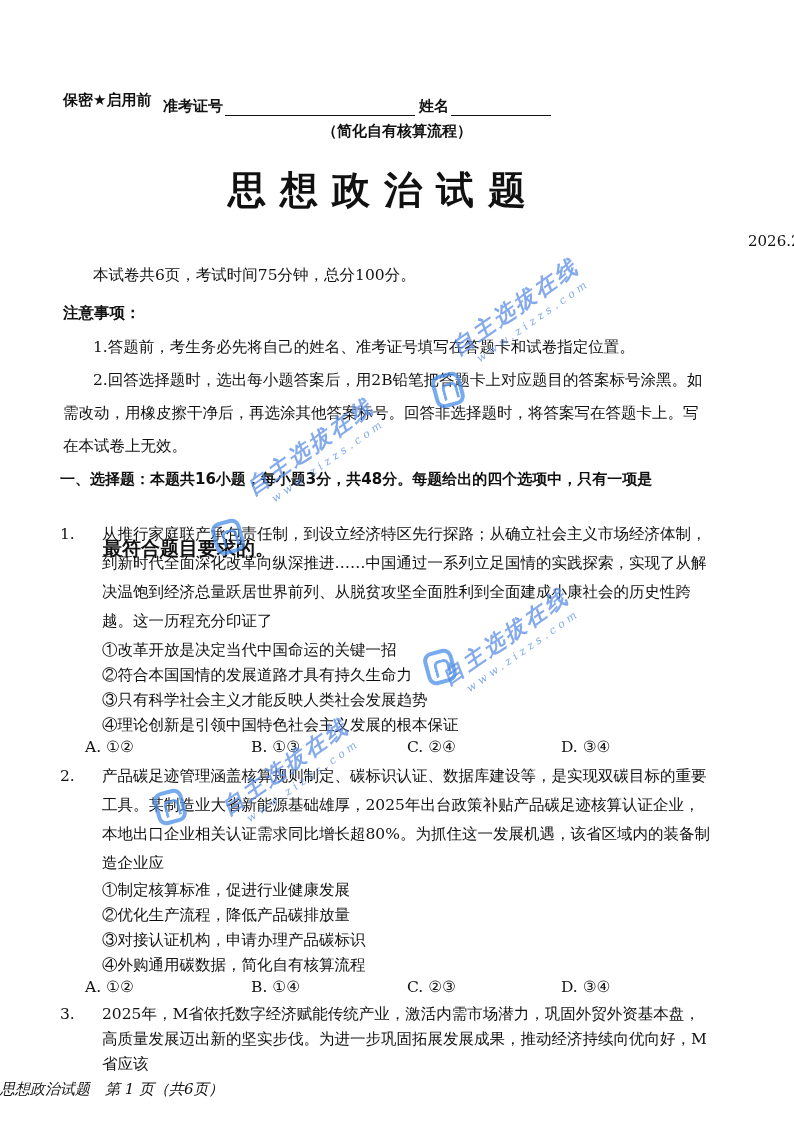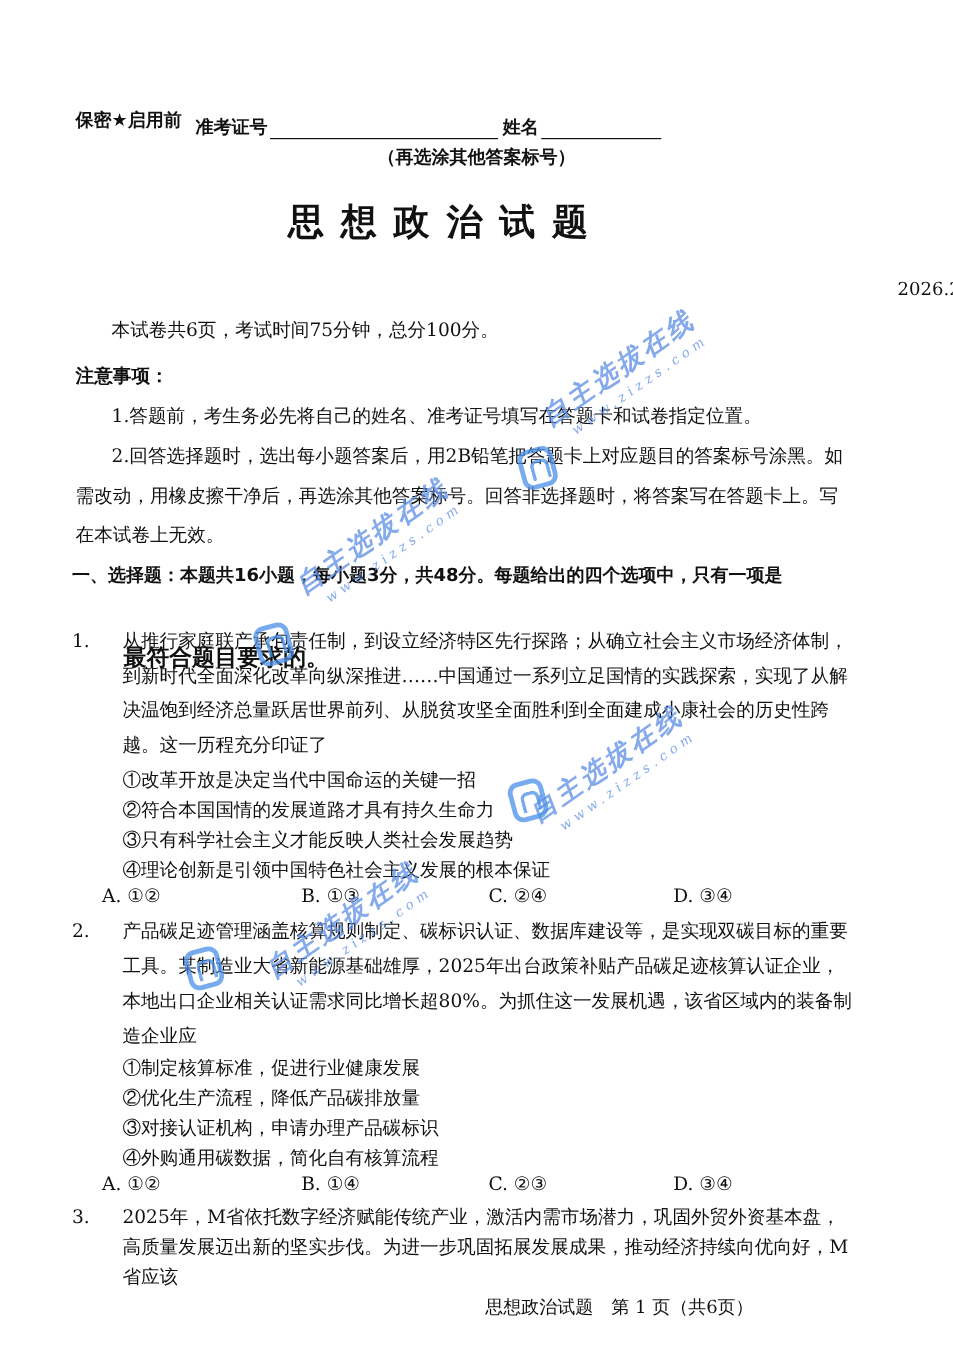--- a/index.html
+++ b/index.html
@@ -5,50 +5,50 @@
   html, body { margin: 0; padding: 0; background: #ffffff; }
   body { width: 794px; height: 1123px; position: relative; overflow: hidden;
          font-family: "DejaVu Serif", "Liberation Serif", serif; color: #111; }
   .abs { position: absolute; white-space: nowrap; }
   .secret { left: 63px; top: 52px; font-size: 15px; font-weight: bold; font-family: "DejaVu Sans", sans-serif; margin-top: 39px; }
   .idline { left: 163px; top: 97px; font-size: 15px; font-weight: bold; font-family: "DejaVu Sans", sans-serif; display: flex; align-items: flex-end; }
   .blank { display: inline-block; border-bottom: 1.5px solid #111; height: 16px; margin: 0 4px 0 2px; }
   .blank.id { width: 190px; }
   .blank.name { width: 100px; }
   .note { left: 0; width: 794px; text-align: center; top: 122px; font-size: 15px; font-weight: bold; font-family: "DejaVu Sans", sans-serif; }
-  .title { left: 0; width: 744px; text-align: center; top: 165px; font-size: 30px; font-weight: bold; letter-spacing: 14px; font-family: "DejaVu Sans", sans-serif; }
+  .title { left: 0; width: 744px; text-align: center; top: 165px; font-size: 38px; font-weight: bold; letter-spacing: 14px; font-family: "DejaVu Sans", sans-serif; padding-left: 12px; }
   .date { left: 700px; top: 232px; font-size: 15px; margin-left: 48px; }
   .p { left: 63px; font-size: 15.5px; line-height: 30px; }
   .indent { left: 93px; }
   .bold { font-weight: bold; font-family: "DejaVu Sans", sans-serif; }
   .q { font-size: 15.5px; line-height: 29.5px; }
   .qnum { left: 60px; }
   .qtxt { left: 102px; }
   .opts { left: 85px; font-size: 15.5px; }
   .opt { position: absolute; white-space: nowrap; }
-  .footer { left: 0; width: 628px; text-align: right; top: 1036px; font-size: 15px; }
+  .footer { left: 0; width: 628px; text-align: left; top: 1036px; font-size: 15px; font-style: italic; }
   .wm { position: absolute; color: #5b8ee6; opacity: 0.75; font-style: italic; font-weight: bold; transform: rotate(-35deg); transform-origin: left bottom; white-space: nowrap; pointer-events: none; }
   .wm .cn { font-size: 22px; letter-spacing: 3px; }
   .wm .url { font-size: 11px; letter-spacing: 4px; display: block; margin-left: 14px; font-weight: normal; }
   .logo { position: absolute; width: 30px; height: 34px; border: 4px solid #4a8fe8; border-radius: 9px; transform: rotate(-15deg); opacity: 0.75; box-sizing: border-box; }
   .logo::after { content: ""; position: absolute; left: 5px; top: 6px; width: 10px; height: 14px; border: 3px solid #4a8fe8; border-bottom: none; border-radius: 6px 6px 0 0; }
 </style>
 </head>
 <body>
 
 <div class="abs secret">保密★启用前</div>
 
 <div class="abs idline">
   <span>准考证号</span>
   <span class="blank id"></span>
   <span>姓名</span>
   <span class="blank name"></span>
 </div>
 
-<div class="abs note">（再选涂其他答案标号）</div>
+<div class="abs note">（简化自有核算流程）</div>
 <div class="abs title">思想政治试题</div>
 <div class="abs date">2026.2</div>
 
 <div class="abs p indent" style="top:260px">本试卷共6页，考试时间75分钟，总分100分。</div>
 <div class="abs p bold" style="top:298px">注意事项：</div>
 <div class="abs p indent" style="top:332px">1.答题前，考生务必先将自己的姓名、准考证号填写在答题卡和试卷指定位置。</div>
 <div class="abs p indent" style="top:365px">2.回答选择题时，选出每小题答案后，用2B铅笔把答题卡上对应题目的答案标号涂黑。如</div>
 <div class="abs p" style="top:398px">需改动，用橡皮擦干净后，再选涂其他答案标号。回答非选择题时，将答案写在答题卡上。写</div>
 <div class="abs p" style="top:431px">在本试卷上无效。</div>
 

